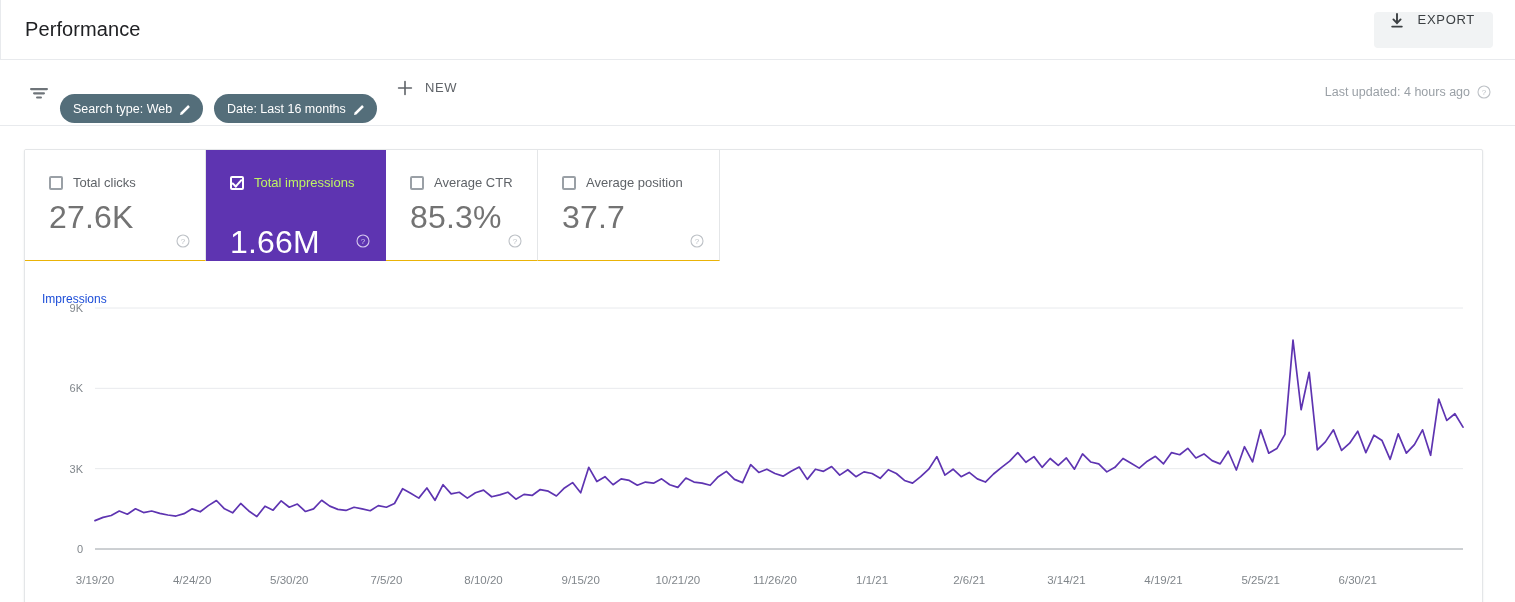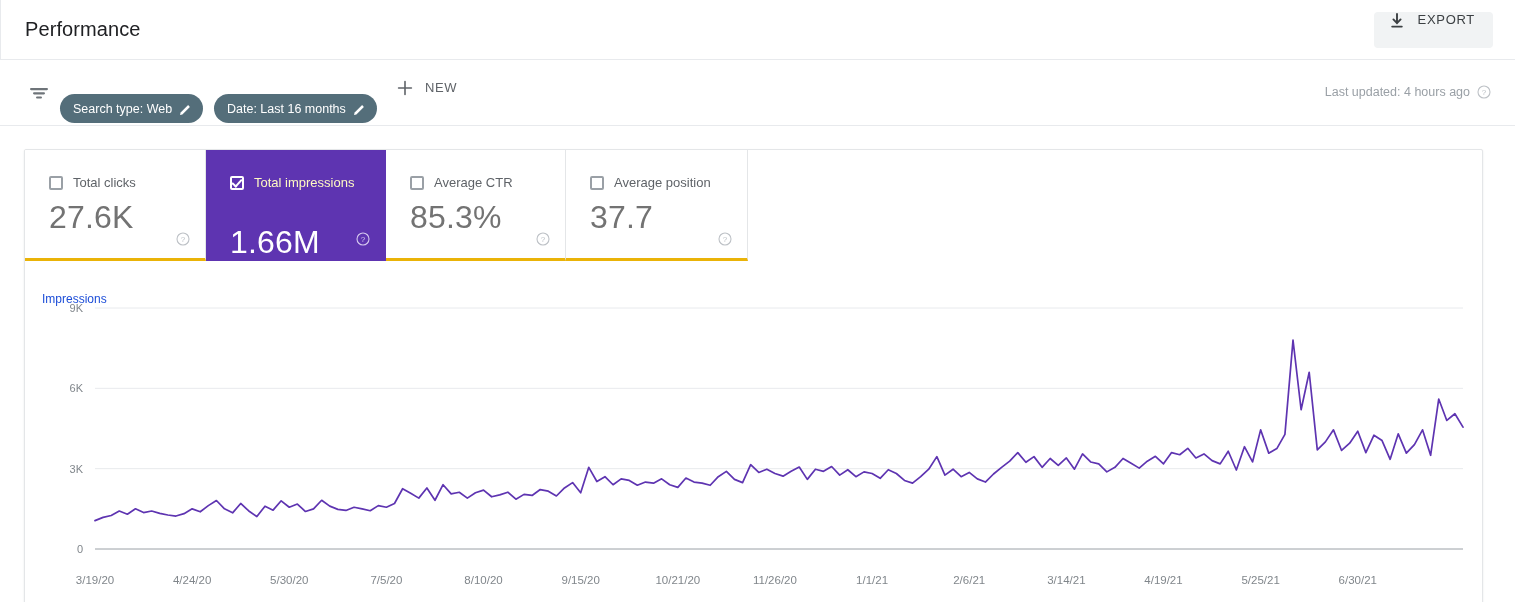--- a/index.html
+++ b/index.html
@@ -77,46 +77,46 @@
     box-shadow: 0 1px 2px rgba(60,64,67,.12);
     overflow: hidden;
   }
 
   
   .metrics {
     position: absolute; left: 0; top: 0; height: 111px; display: flex;
   }
   .metric {
     position: relative; height: 111px;
-    border-right: 1px solid #e4e6e8; border-bottom: 3px solid #eab308;
+    border-right: 1px solid #e4e6e8; border-bottom: 1px solid #eab308;
     background: #fff; cursor: pointer;
   }
   .metric.selected { background: #5e34b1; border-right-color:#5e34b1; border-bottom-color:#5e34b1; }
   .metric-head { position: absolute; left: 24px; top: 25px; display: flex; align-items: center; gap: 10px; }
   .cbox {
     width: 14px; height: 14px; border: 2px solid #9aa0a6; border-radius: 2px;
     background: transparent; display: block; position: relative; flex: none;
   }
   .metric.selected .cbox { border-color: #fff; }
   .metric.selected .cbox::after {
     content: ""; position: absolute; left: 2px; top: -1px;
     width: 4px; height: 8px; border: solid #fff; border-width: 0 2px 2px 0;
     transform: rotate(42deg);
   }
   .metric-label { font-size: 13px; color: #5f6368; white-space: nowrap; }
-  .metric.selected .metric-label { color: #fef9c3; }
+  .metric.selected .metric-label { color: #bef264; }
   .metric-value {
     position: absolute; left: 24px; top: 49px;
     font-size: 32px; font-weight: 400; color: #737373; letter-spacing: .2px;
   }
   .metric.selected .metric-value { color: #fff; margin-top: 25px; }
   .metric-help { position: absolute; right: 15px; bottom: 12px; }
   #metric-0 { width: 181px; }
   #metric-1 { width: 180px; }
-  #metric-2 { width: 180px; text-align: center; }
+  #metric-2 { width: 152px; text-align: center; }
   #metric-3 { width: 182px; }
 
   
   .chart-wrap { position: absolute; left: 0; top: 111px; width: 1459px; height: 358px; }
   .chart-title {
     position: absolute; left: 17px; top: 31px;
     font-size: 12px; color: #1d4ed8;
   }
   .chart-svg { position: absolute; left: 0; top: 0; width: 1459px; height: 358px; display:block; }
   .gridline { stroke: #e8eaed; stroke-width: 1; }

